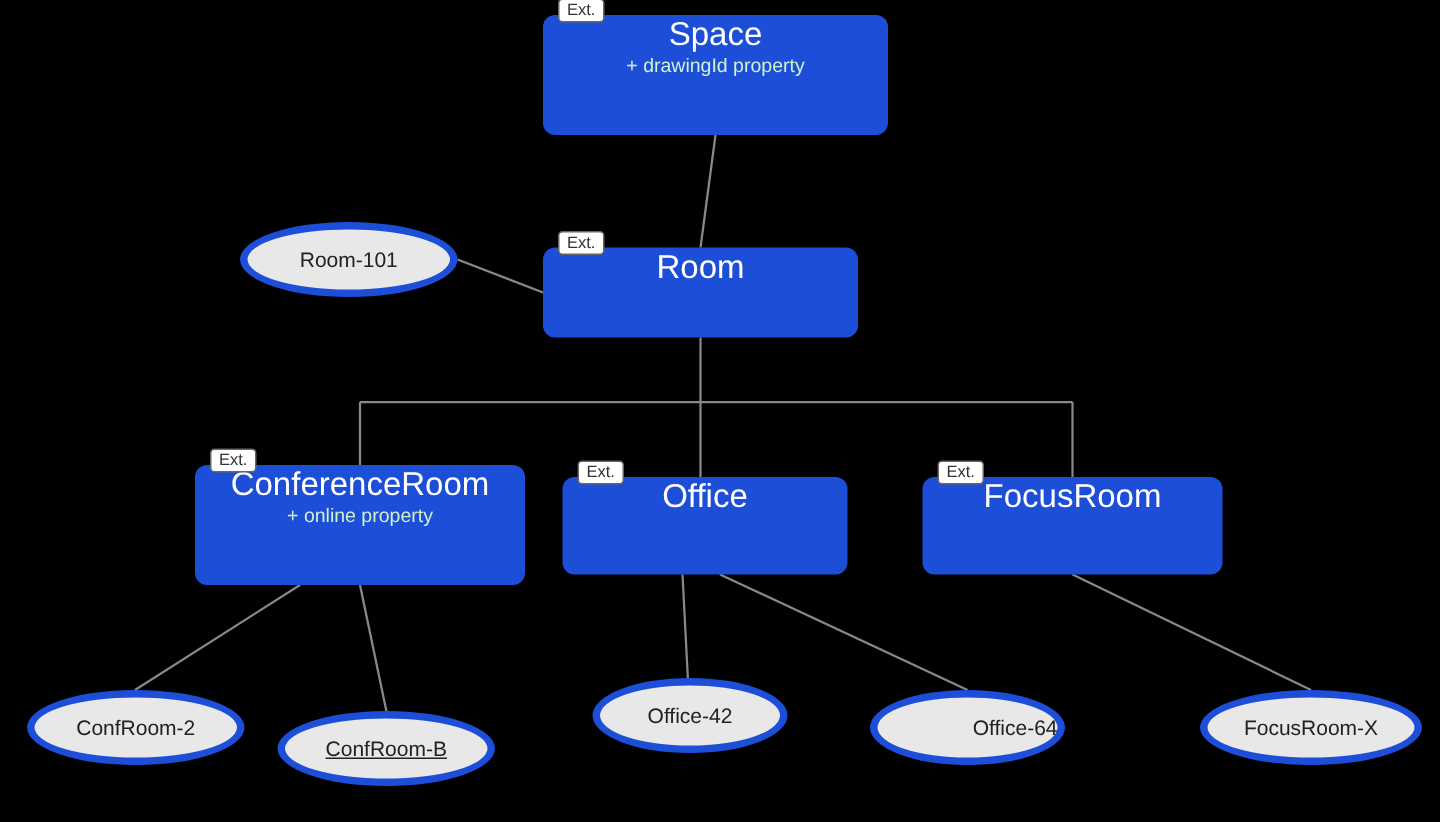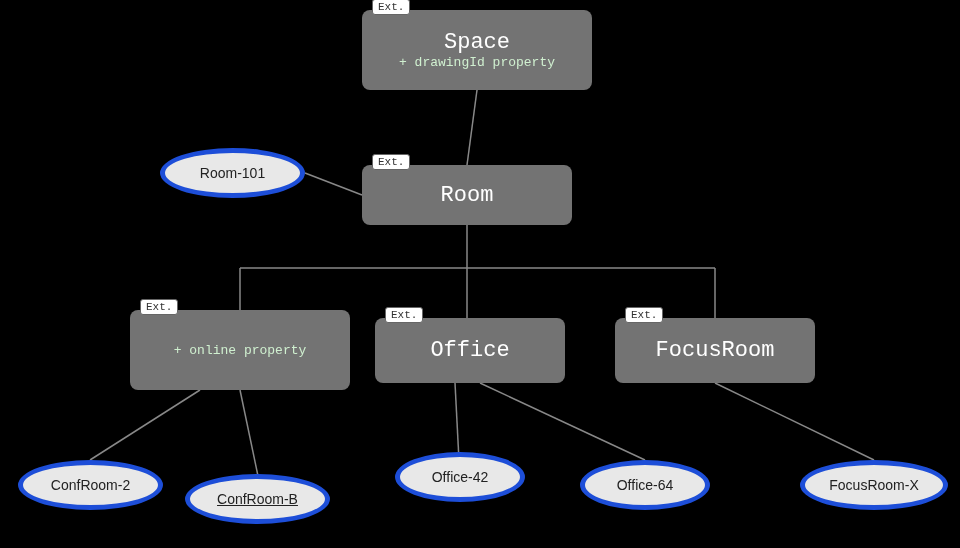--- a/index.html
+++ b/index.html
@@ -23,28 +23,26 @@
       position: absolute;
       top: 0; left: 0;
       width: 960px;
       height: 548px;
       pointer-events: none;
     }
 
     
     .green-box {
       position: absolute;
-      background-color: #737373;
+      background-color: #1d4ed8;
       border-radius: 8px;
       color: #fff;
       display: flex;
       flex-direction: column;
       align-items: center;
-      justify-content: center;
-      font-family: Liberation Mono, monospace;
     }
 
     .green-box .box-title {
       font-size: 22px;
       font-weight: normal;
       color: #fff;
     }
 
     .green-box .box-sub {
       font-size: 13px;
@@ -114,20 +112,21 @@
     <span class="box-sub">+ drawingId property</span>
   </div>
 
   <div class="green-box" style="left:362px; top:165px; width:210px; height:60px;">
     <span class="ext-badge">Ext.</span>
     <span class="box-title">Room</span>
   </div>
 
   <div class="green-box" style="left:130px; top:310px; width:220px; height:80px;">
     <span class="ext-badge">Ext.</span>
+    <span class="box-title">ConferenceRoom</span>
     <span class="box-sub">+ online property</span>
   </div>
 
   <div class="green-box" style="left:375px; top:318px; width:190px; height:65px;">
     <span class="ext-badge">Ext.</span>
     <span class="box-title">Office</span>
   </div>
 
   <div class="green-box" style="left:615px; top:318px; width:200px; height:65px;">
     <span class="ext-badge">Ext.</span>
@@ -143,21 +142,21 @@
   </div>
 
   <div class="ellipse" style="left:185px; top:474px; width:145px; height:50px;text-decoration:underline;">
     <span>ConfRoom-B</span>
   </div>
 
   <div class="ellipse" style="left:395px; top:452px; width:130px; height:50px;">
     <span>Office-42</span>
   </div>
 
-  <div class="ellipse" style="left:580px; top:460px; width:130px; height:50px;">
+  <div class="ellipse" style="left:580px; top:460px; width:130px; height:50px;justify-content:flex-end;">
     <span>Office-64</span>
   </div>
 
   <div class="ellipse" style="left:800px; top:460px; width:148px; height:50px;align-items:center;">
     <span>FocusRoom-X</span>
   </div>
 
 </div>
 
 </body></html>

